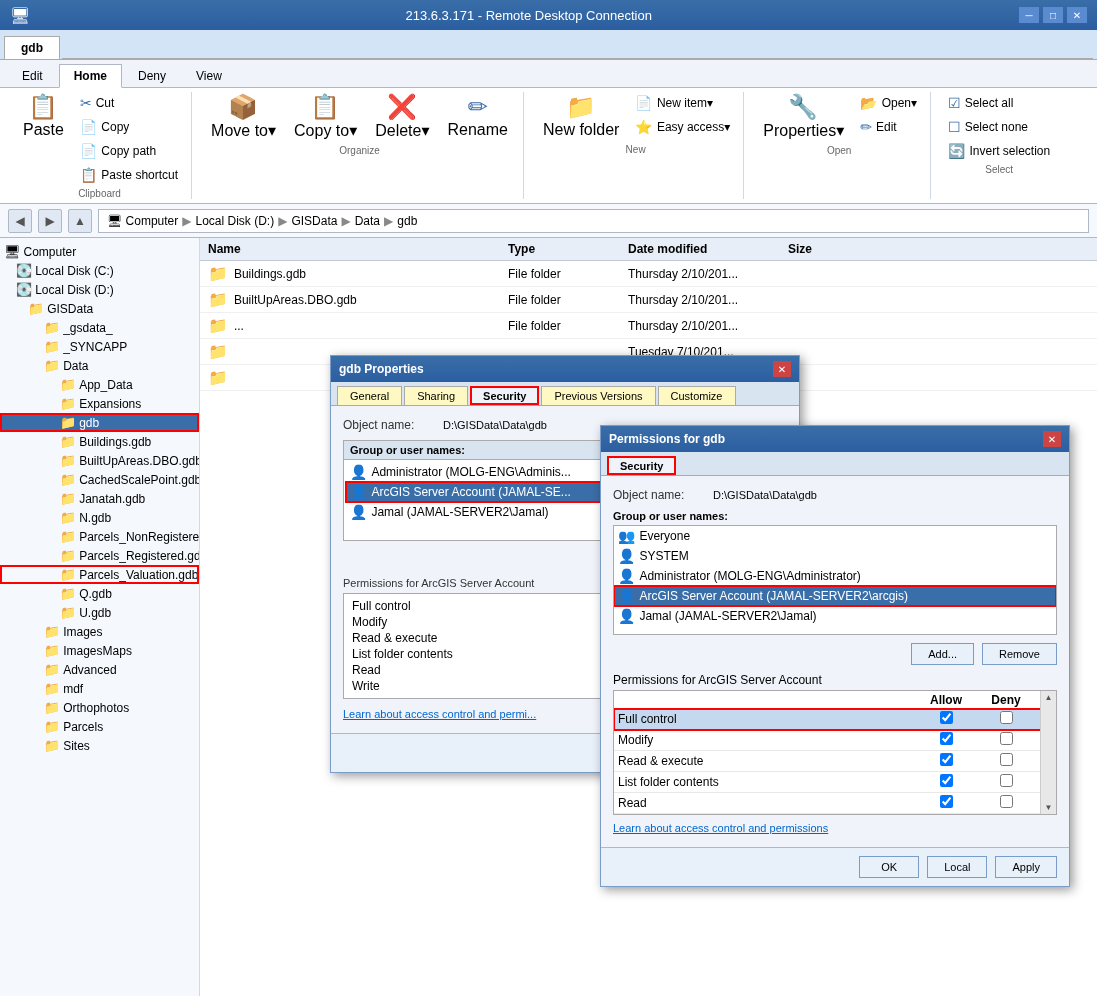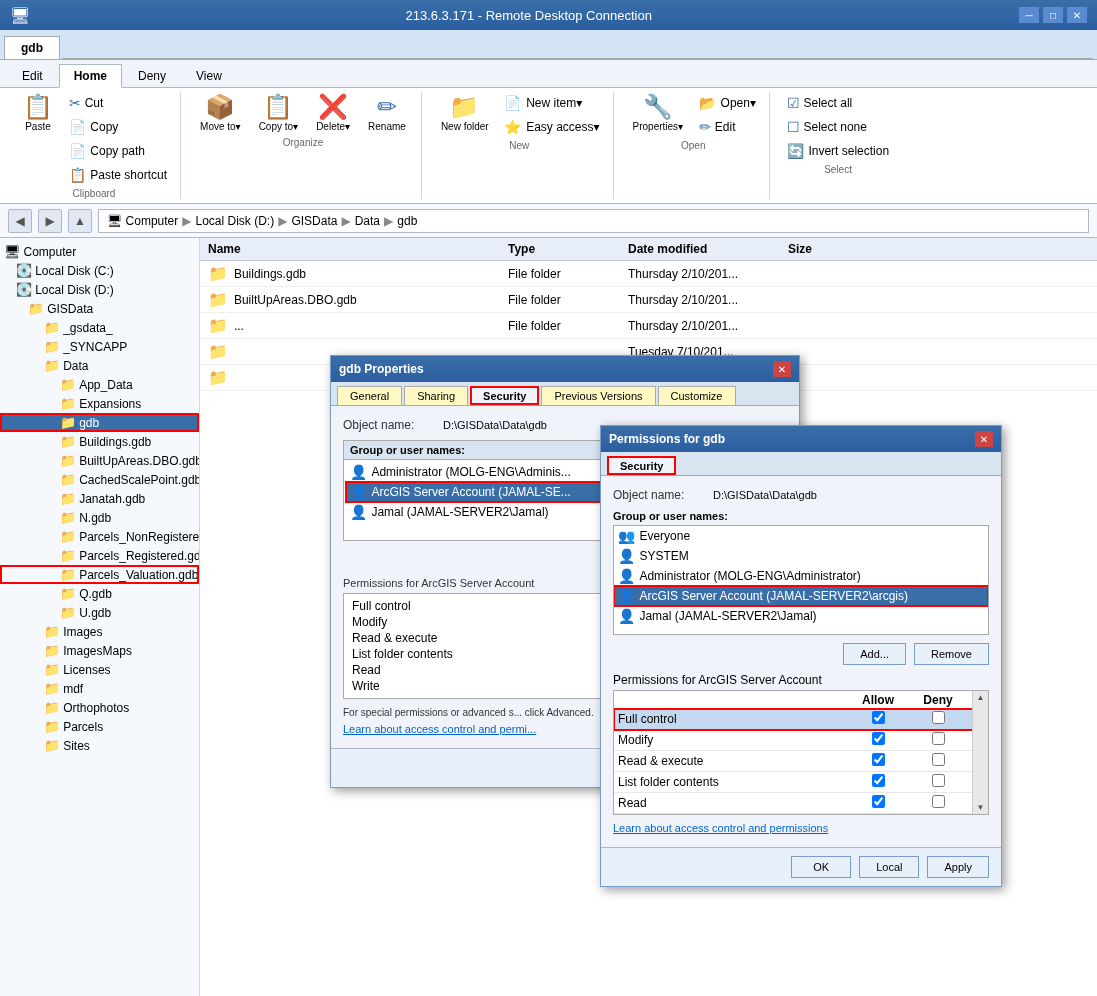--- a/index.html
+++ b/index.html
@@ -91,21 +91,21 @@
       display: flex;
       flex-direction: column;
       align-items: center;
       padding: 2px 6px;
       cursor: pointer;
       border: 1px solid transparent;
       border-radius: 2px;
       min-width: 40px;
     }
     .ribbon-icon-large { font-size: 24px; color: #3a6ea8; line-height: 1; }
-    .ribbon-btn-label { font-size: 10px; text-align: left; margin-top: 2px; }
+    .ribbon-btn-label { font-size: 16px; text-align: left; margin-top: 2px; }
     .ribbon-btn-small {
       display: flex;
       align-items: center;
       gap: 4px;
       padding: 2px 4px;
       cursor: pointer;
       border: 1px solid transparent;
       border-radius: 2px;
     }
     .ribbon-btn-small-icon { font-size: 14px; color: #3a6ea8; }
@@ -303,21 +303,21 @@
       cursor: pointer;
       font-size: 11px;
       min-width: 60px;
     }
 
     
     .permissions-dialog {
       position: absolute;
       top: 425px;
       left: 600px;
-      width: 402px;
+      width: 470px;
       background: #f0f4fa;
       border: 1px solid #7a9cc8;
       box-shadow: 3px 3px 10px rgba(0,0,0,0.4);
       z-index: 30;
     }
 
     .perm-table {
       width: 100%;
       border-collapse: collapse;
       font-size: 11px;
@@ -591,21 +591,21 @@
     <div class="tree-item" style="padding-left:44px">
       <span class="tree-icon">📁</span>
       <span class="tree-label">Images</span>
     </div>
     <div class="tree-item" style="padding-left:44px">
       <span class="tree-icon">📁</span>
       <span class="tree-label">ImagesMaps</span>
     </div>
     <div class="tree-item" style="padding-left:44px">
       <span class="tree-icon">📁</span>
-      <span class="tree-label">Licenses</span>
+      <span class="tree-label">Advanced</span>
     </div>
     <div class="tree-item" style="padding-left:44px">
       <span class="tree-icon">📁</span>
       <span class="tree-label">mdf</span>
     </div>
     <div class="tree-item" style="padding-left:44px">
       <span class="tree-icon">📁</span>
       <span class="tree-label">Orthophotos</span>
     </div>
     <div class="tree-item" style="padding-left:44px">
@@ -720,21 +720,20 @@
         </div>
       <div class="perm-row">
           <span>Read</span>
           <span>✓</span>
         </div>
       <div class="perm-row">
           <span>Write</span>
           <span></span>
         </div>
     </div>
-    <p style="font-size:10px; color:#333; margin-bottom:4px;">For special permissions or advanced s... click Advanced.</p>
     <a class="special-link">Learn about access control and permi...</a>
   </div>
   <div class="dialog-footer">
     <button class="dialog-btn">Close</button>
   </div>
 </div>
 
 <div class="permissions-dialog">
   <div class="dialog-title-bar">
     <span class="dialog-title-text">Permissions for gdb</span>

